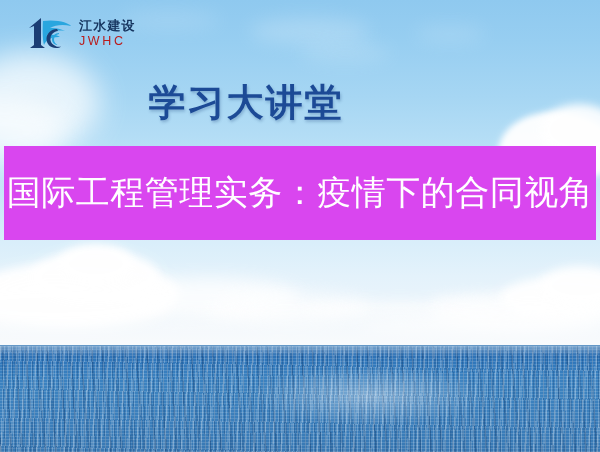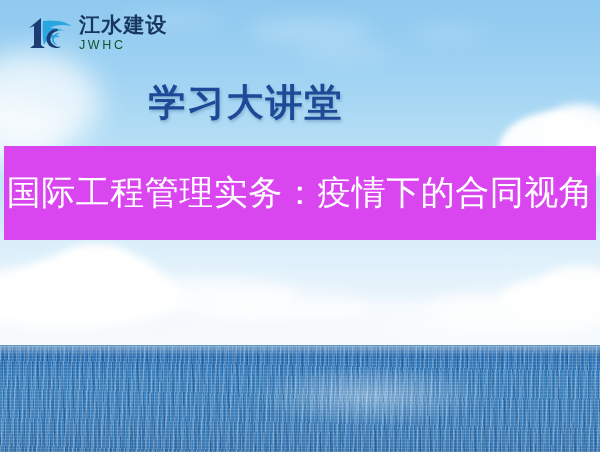--- a/index.html
+++ b/index.html
@@ -199,31 +199,31 @@
     position: absolute;
     left: 26px; top: 14px;
     display: flex;
     align-items: center;
     gap: 7px;
   }
   .logo-mark { width: 46px; height: 38px; display: block; }
   .logo-text { display: flex; flex-direction: column; line-height: 1; }
   .logo-cn {
     font-family: "DejaVu Sans", "Liberation Sans", sans-serif;
-    font-size: 21px;
+    font-size: 13px;
     font-weight: 700;
     color: #16355f;
     letter-spacing: 1.2px;
     white-space: nowrap;
   }
   .logo-en {
     font-family: "Liberation Sans", sans-serif;
     font-size: 12.5px;
     font-weight: 400;
-    color: #14532d;
+    color: #b91c1c;
     letter-spacing: 2.6px;
     margin-top: 3px;
     white-space: nowrap;
   }
 
   
   .headline {
     position: absolute;
     left: 0; top: 78px;
     width: 492px;

